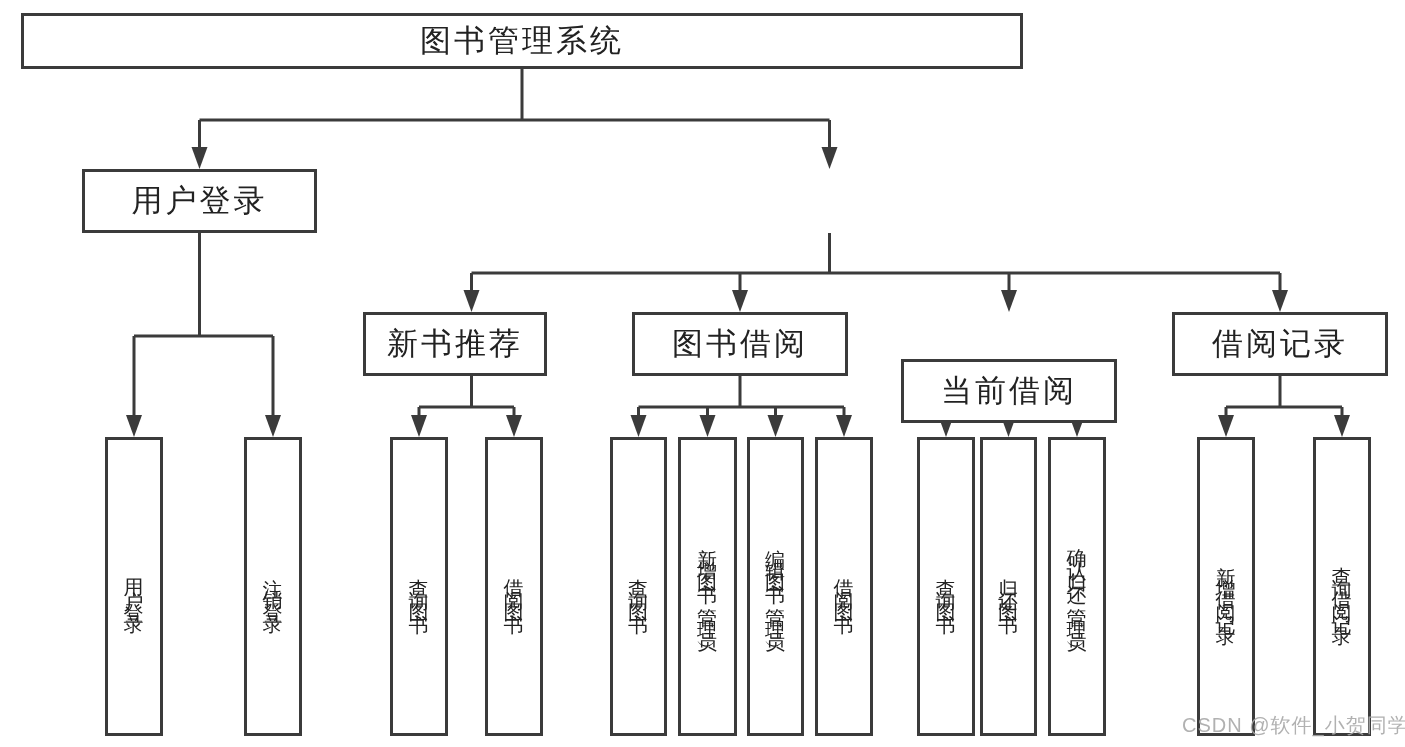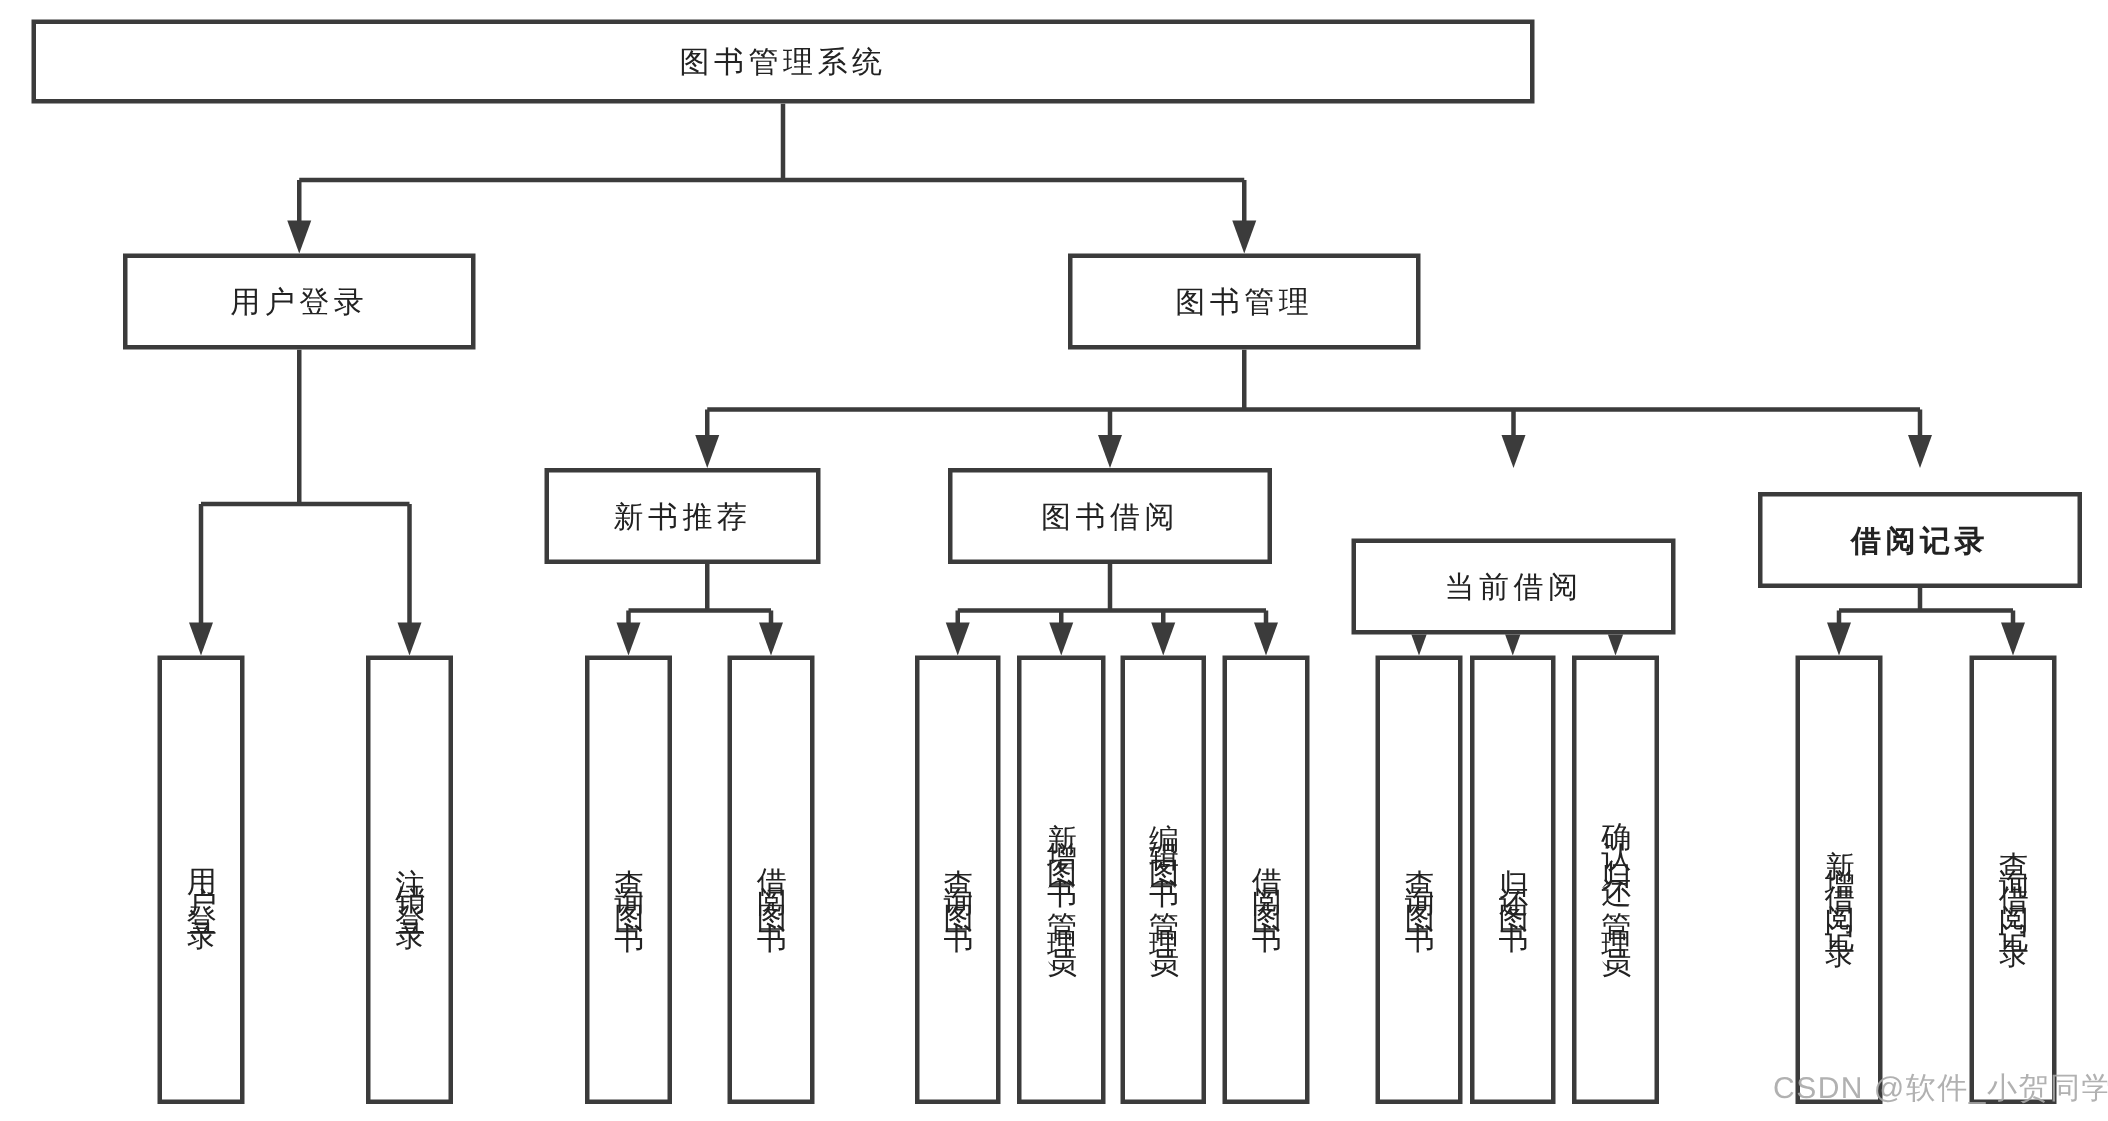--- a/index.html
+++ b/index.html
@@ -22,21 +22,21 @@
     pointer-events: none;
   }
   .hbox {
     position: absolute;
     box-sizing: border-box;
     border: 3px solid #3b3b3b;
     background: #ffffff;
     display: flex;
     align-items: center;
     justify-content: center;
-    font-size: 20px;
+    font-size: 31px;
     letter-spacing: 3px;
     color: #222222;
     white-space: nowrap;
   }
   .vbox {
     position: absolute;
     box-sizing: border-box;
     border: 3px solid #3b3b3b;
     background: #ffffff;
     display: flex;
@@ -101,26 +101,25 @@
       <polygon points="1000.5,415 1016.5,415 1008.5,437"></polygon>
       <polygon points="1069,415 1085,415 1077,437"></polygon>
       <polygon points="1218,415 1234,415 1226,437"></polygon>
       <polygon points="1334,415 1350,415 1342,437"></polygon>
     </g>
   </svg>
 
   <div class="hbox" style="left:21px; top:13px; width:1002px; height:56px;">图书管理系统</div>
 
   <div class="hbox" style="left:82px; top:169px; width:235px; height:64px;">用户登录</div>
-  <div class="hbox" style="left:712px; top:169px; width:235px; height:64px;">图书管理</div>
 
   <div class="hbox" style="left:363px; top:312px; width:184px; height:64px;">新书推荐</div>
   <div class="hbox" style="left:632px; top:312px; width:216px; height:64px;text-align:center;">图书借阅</div>
   <div class="hbox" style="left:901px; top:312px; width:216px; height:64px;margin-top:47px;">当前借阅</div>
-  <div class="hbox" style="left:1172px; top:328px; width:216px; height:64px;font-weight:bold;">借阅记录</div>
+  <div class="hbox" style="left:1172px; top:312px; width:216px; height:64px;">借阅记录</div>
 
   <div class="vbox" style="left:105px; top:437px; width:58px; height:299px;">
     <span class="vtext">用户登录</span>
   </div>
   <div class="vbox" style="left:244px; top:437px; width:58px; height:299px;">
     <span class="vtext">注销登录</span>
   </div>
 
   <div class="vbox" style="left:390px; top:437px; width:58px; height:299px;">
     <span class="vtext">查询图书</span>

